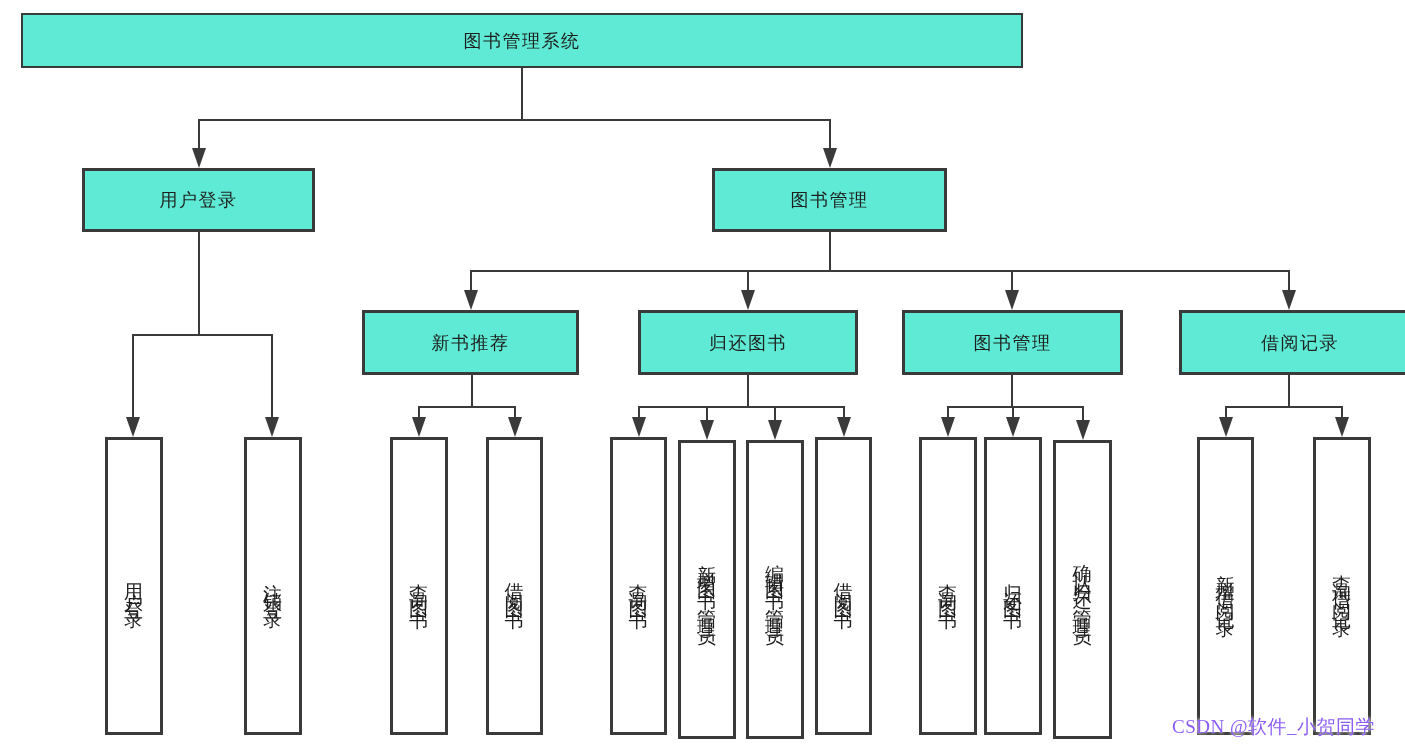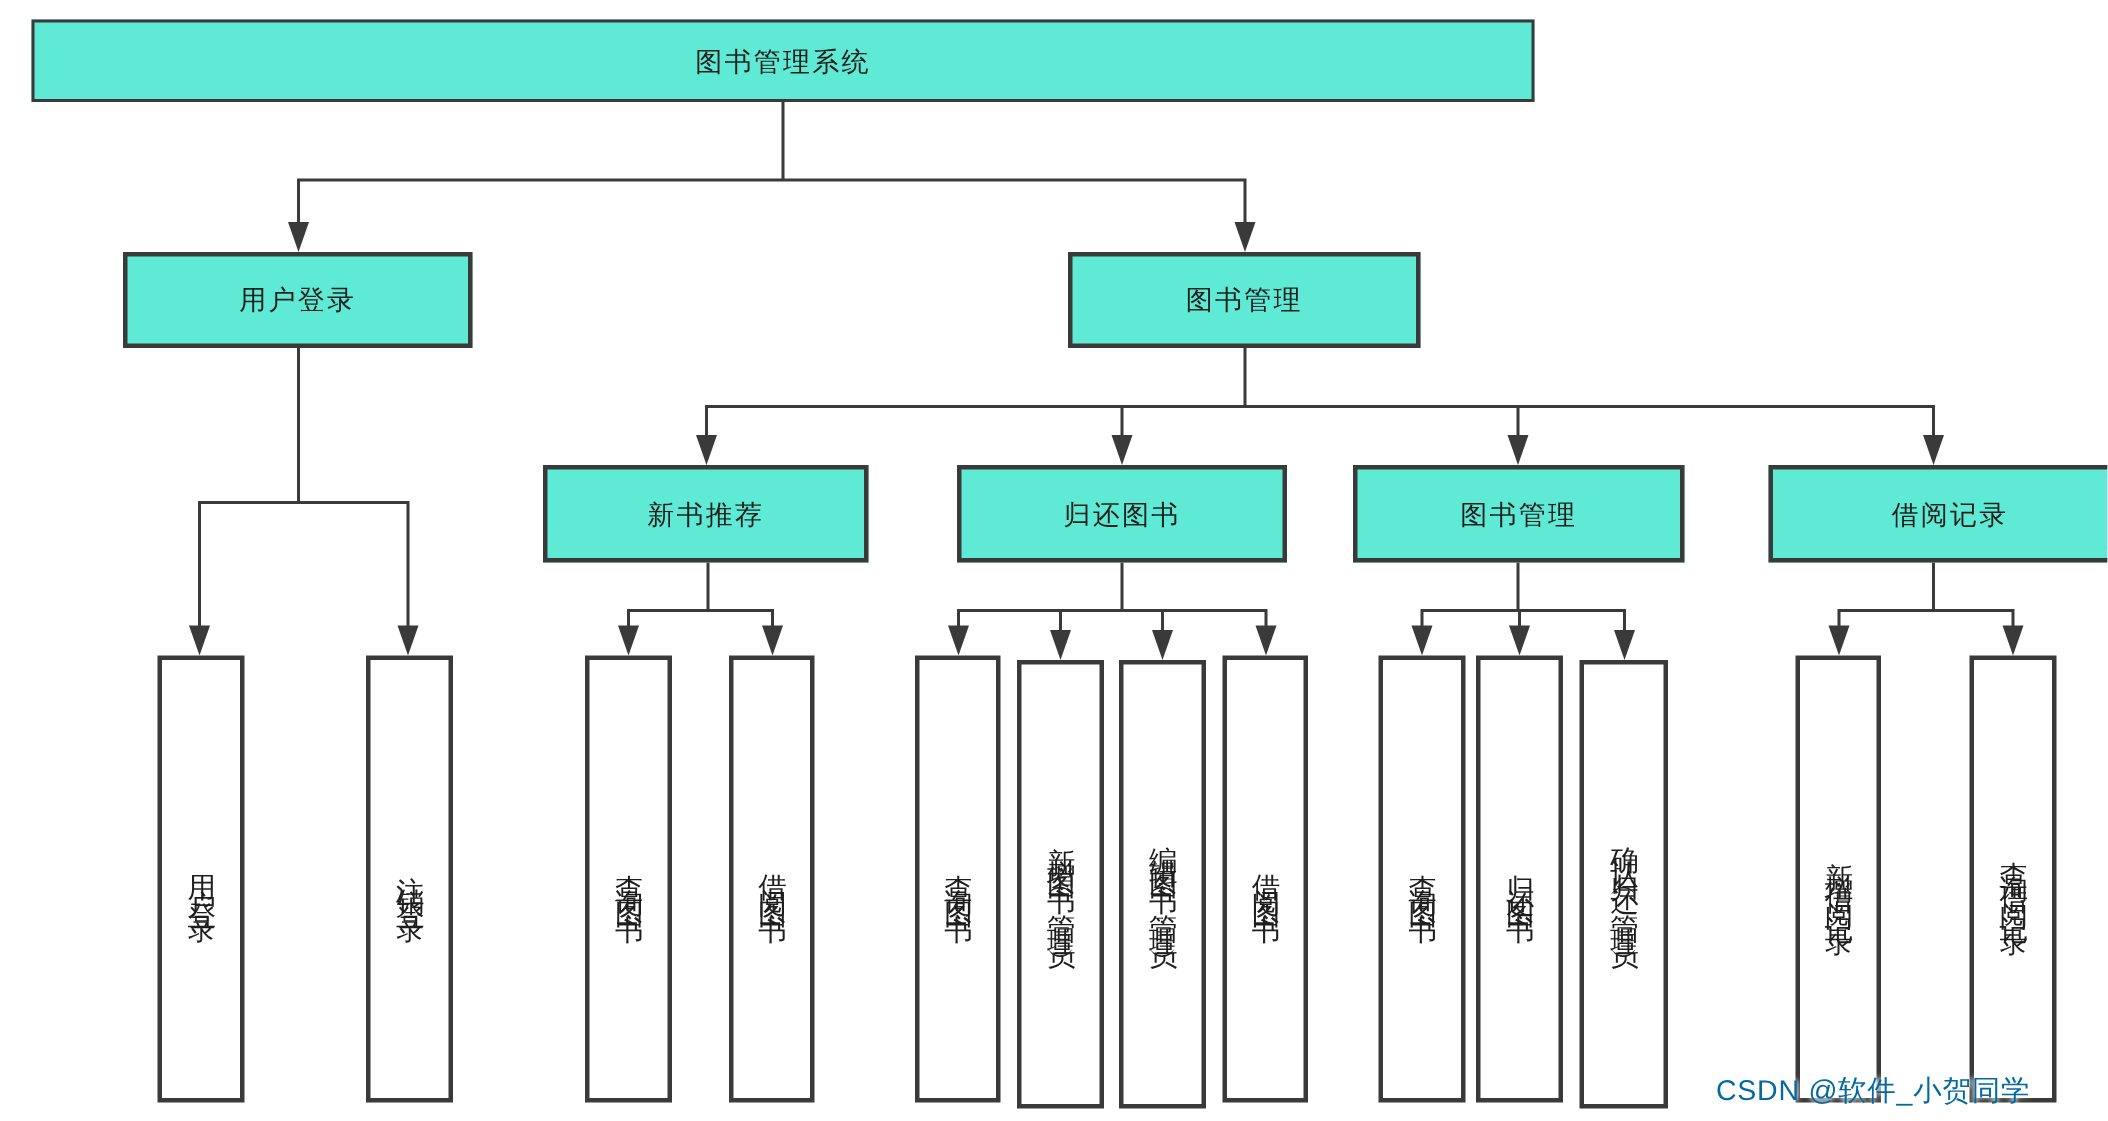--- a/index.html
+++ b/index.html
@@ -71,28 +71,29 @@
   .n-c3 { left: 746px;  top: 440px; width: 58px; height: 299px; }
   .n-c4 { left: 815px;  top: 437px; width: 57px; height: 298px; }
   .n-d1 { left: 919px;  top: 437px; width: 58px; height: 298px; }
   .n-d2 { left: 984px;  top: 437px; width: 58px; height: 298px; }
   .n-d3 { left: 1053px; top: 440px; width: 59px; height: 299px; }
   .n-e1 { left: 1197px; top: 437px; width: 57px; height: 298px; }
   .n-e2 { left: 1313px; top: 437px; width: 58px; height: 298px; }
   
   .watermark {
     position: absolute;
-    left: 1144px;
+    left: 1172px;
     top: 714px;
     z-index: 3;
     font-size: 19px;
-    color: #0369a1;
+    color: #8b5cf6;
     letter-spacing: 0.5px;
     white-space: nowrap;
     text-shadow: 0 0 3px #ffffff, 0 0 5px #ffffff;
+    font-family: Liberation Serif, serif;
   }
 </style>
 </head>
 <body>
 
 <div id="canvas">
 
   <svg id="connectors" viewBox="0 0 1405 747" xmlns="http://www.w3.org/2000/svg">
     <g stroke="#3a3a3a" stroke-width="2" fill="none">
 

